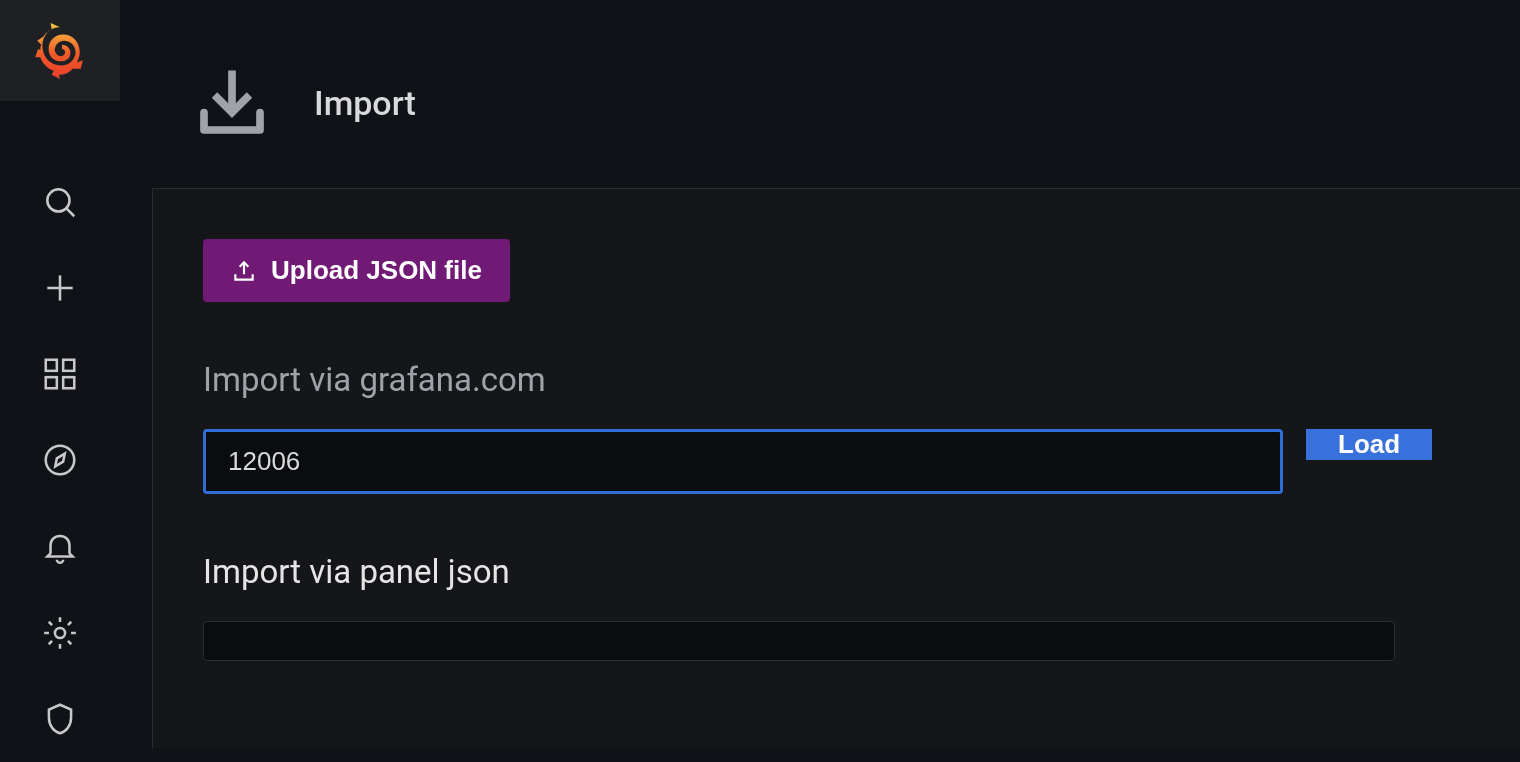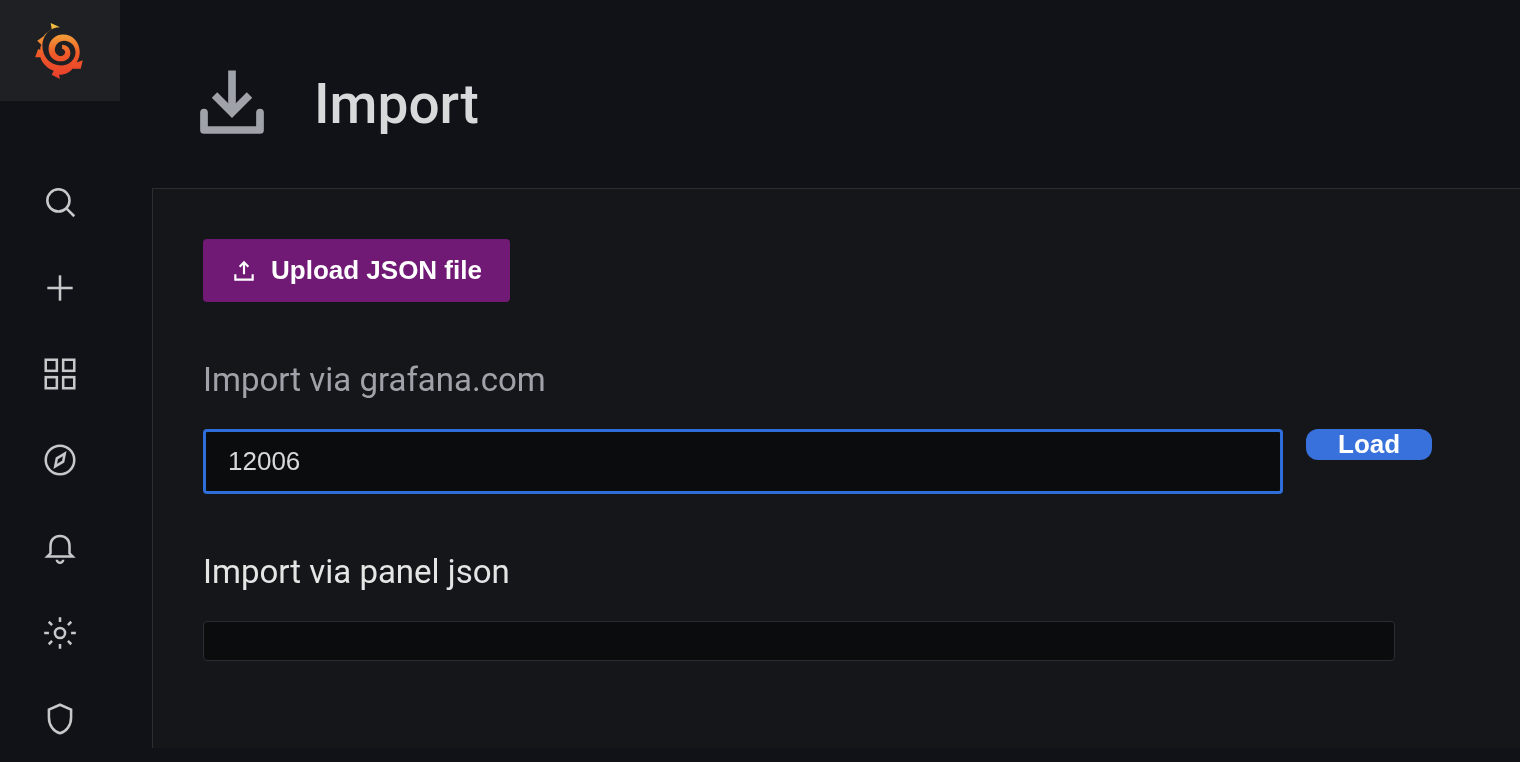--- a/index.html
+++ b/index.html
@@ -63,21 +63,21 @@
     width: 84px;
     height: 84px;
     stroke: #9fa2a8;
     fill: none;
     stroke-width: 2.2;
   }
   .page-header-text {
     margin-left: 40px;
   }
   .page-header-text h1 {
-    font-size: 55px;
+    font-size: 34px;
     font-weight: 500;
     color: #d8d9da;
     line-height: 1.1;
     margin-bottom: 0;
   }
   .page-header-text p {
     font-size: 26px;
     color: #8e8e8e;
   }
   .page-body {
@@ -132,21 +132,21 @@
     padding: 14px 22px;
     outline: none;
   }
   .load-btn {
     background: #3871dc;
     color: #fff;
     font-size: 26px;
     font-weight: 600;
     border: none;
     padding: 0 32px;
-    border-radius: 12px;
+    border-radius: 0;
     cursor: pointer;
   }
   .section-label-2 {
     margin-top: 58px;
     font-size: 33px;
     font-weight: 400;
     color: #e5e5e5;
   }
   .json-textarea {
     margin-top: 30px;

